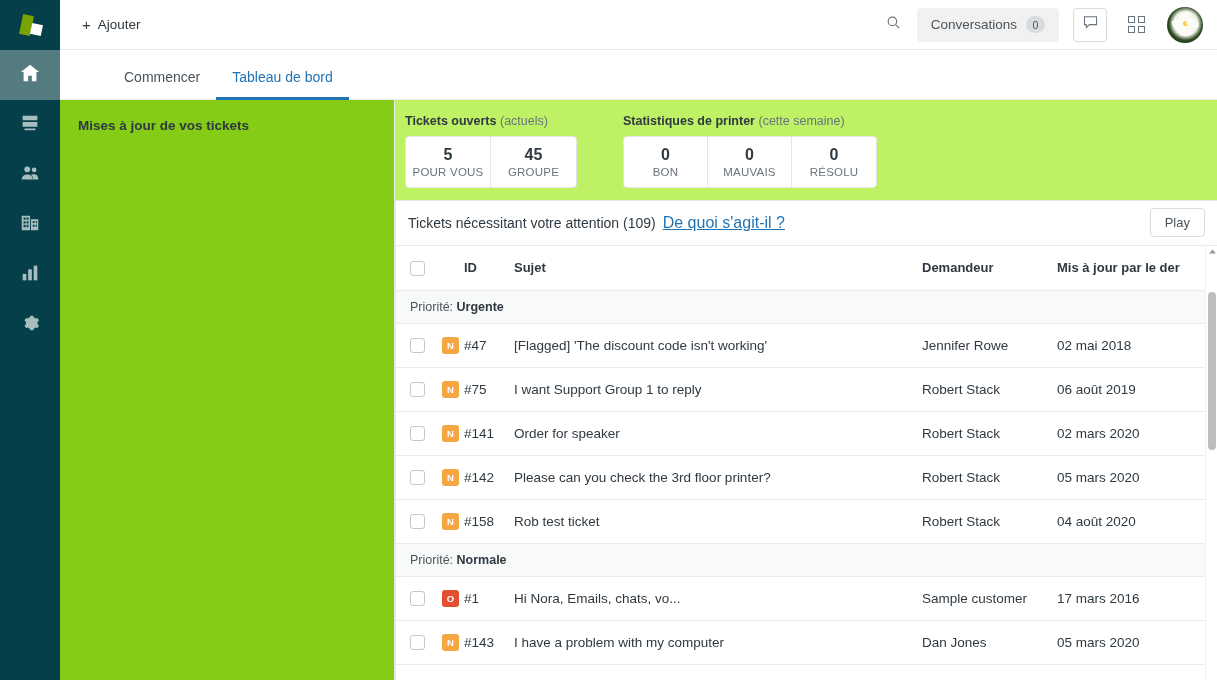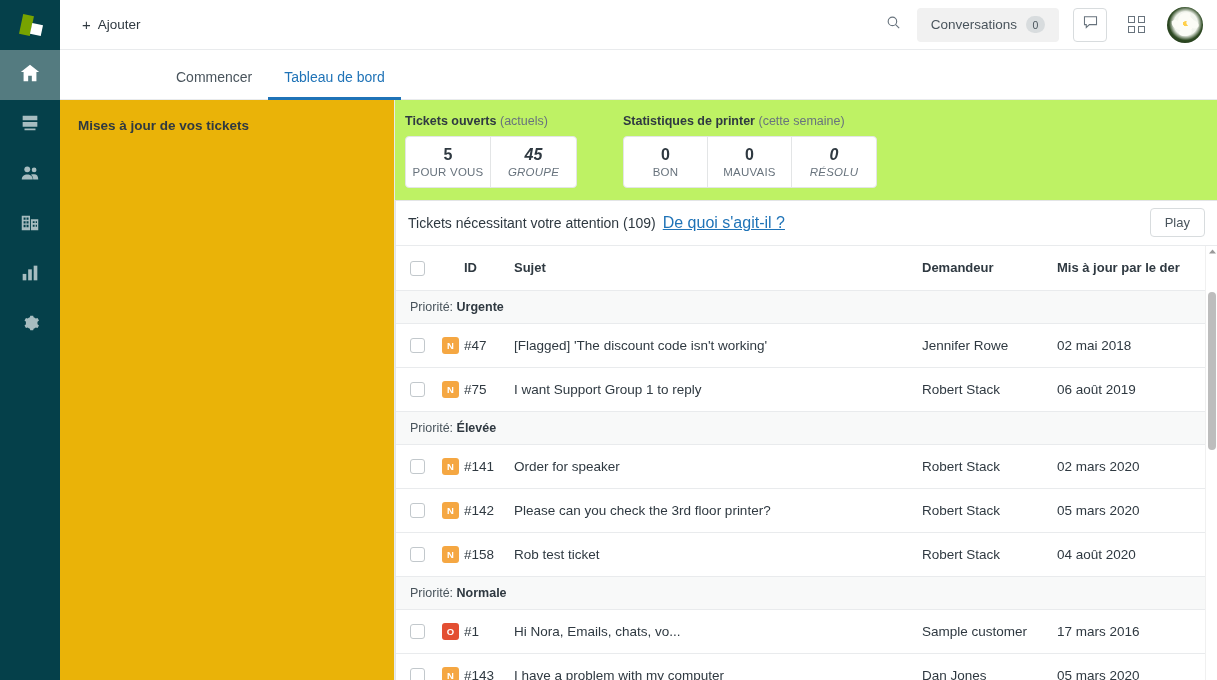--- a/index.html
+++ b/index.html
@@ -102,38 +102,38 @@
     position: absolute; width: 13px; height: 8px; border-radius: 50%;
     background: #fbfcf6;
   }
 
   
   .tabstrip {
     height: 50px; flex: 0 0 50px;
     background: #ffffff;
     border-bottom: 1px solid #e9ebed;
     display: flex; align-items: flex-end;
-    padding-left: 100px;
+    padding-left: 48px;
   }
   .tab {
     font-size: 14px; color: #49545c;
     padding: 0 16px 14px 16px;
     cursor: pointer; position: relative;
   }
   .tab.active { color: #1f73b7; font-weight: 400; }
   .tab.active::after {
     content: ""; position: absolute; left: 0; right: 0; bottom: -1px;
     height: 3px; background: #1f73b7;
   }
 
   
   .body-split { flex: 1 1 auto; display: flex; min-height: 0; }
   .left-pane {
     width: 335px; flex: 0 0 335px;
-    background: #eab308; border-right: 1px solid #e9ebed;
+    background: #84cc16; border-right: 1px solid #e9ebed;
     padding: 18px 20px 0 18px;
   }
   .left-title { font-size: 13.5px; font-weight: bold; color: #2f3941; margin-bottom: 16px; }
   .left-sub { font-size: 13.5px; color: #49545c; }
 
   .main-pane {
     flex: 1 1 auto; min-width: 0;
     background: #bef264;
     display: flex; flex-direction: column;
   }
@@ -145,21 +145,21 @@
   .stat-heading b { font-weight: bold; }
   .stat-heading span { color: #68737d; }
   .stat-card {
     display: flex; background: #ffffff;
     border: 1px solid #e3e5e6; border-radius: 4px;
   }
   .stat-cell {
     padding: 8px 0 9px 0; text-align: center;
     border-right: 1px solid #e3e5e6;
   }
-  .stat-cell:last-child { border-right: none; font-style: italic; }
+  .stat-cell:last-child { border-right: none; }
   .stat-cell.w2 { width: 85px; }
   .stat-cell.w3 { width: 84px; }
   .stat-num { font-size: 16px; color: #2f3941; font-weight: bold; line-height: 1.3; }
   .stat-lbl { font-size: 11.5px; color: #68737d; letter-spacing: .2px; }
 
   
   .tickets-panel {
     flex: 1 1 auto; min-height: 0;
     background: #ffffff;
     border-top: 1px solid #e3e5e6;
@@ -442,23 +442,20 @@
                   <tr>
                     <td class="col-check" style="padding-left: 14px;"><span class="chk"></span></td>
                     <td>
                       <span class="badge new">N</span>
                     </td>
                     <td class="col-id">#75</td>
                     <td class="col-subject">I want Support Group 1 to reply</td>
                     <td class="col-req cell-req">Robert Stack</td>
                     <td class="col-upd cell-upd">06 août 2019</td>
                   </tr>
-                  <tr class="group-row">
-                    <td colspan="6">Priorité: <b>Élevée</b></td>
-                  </tr>
                   <tr>
                     <td class="col-check" style="padding-left: 14px;"><span class="chk"></span></td>
                     <td>
                       <span class="badge new">N</span>
                     </td>
                     <td class="col-id">#141</td>
                     <td class="col-subject">Order for speaker</td>
                     <td class="col-req cell-req">Robert Stack</td>
                     <td class="col-upd cell-upd">02 mars 2020</td>
                   </tr>

